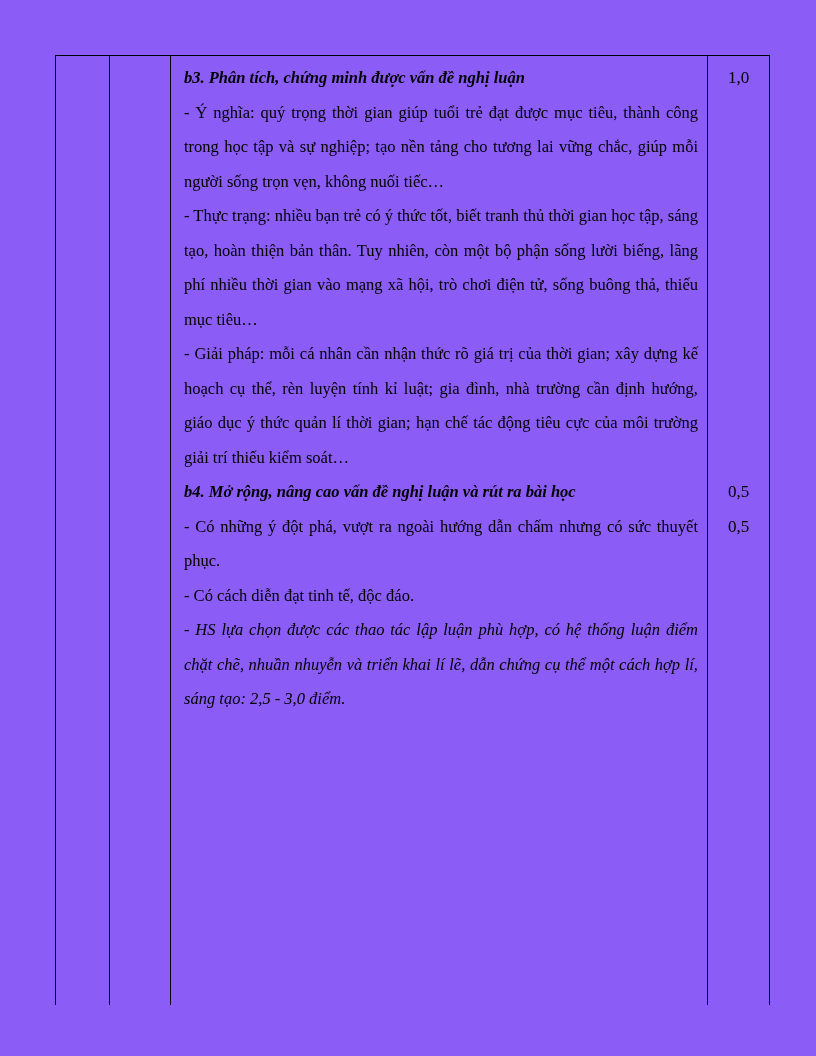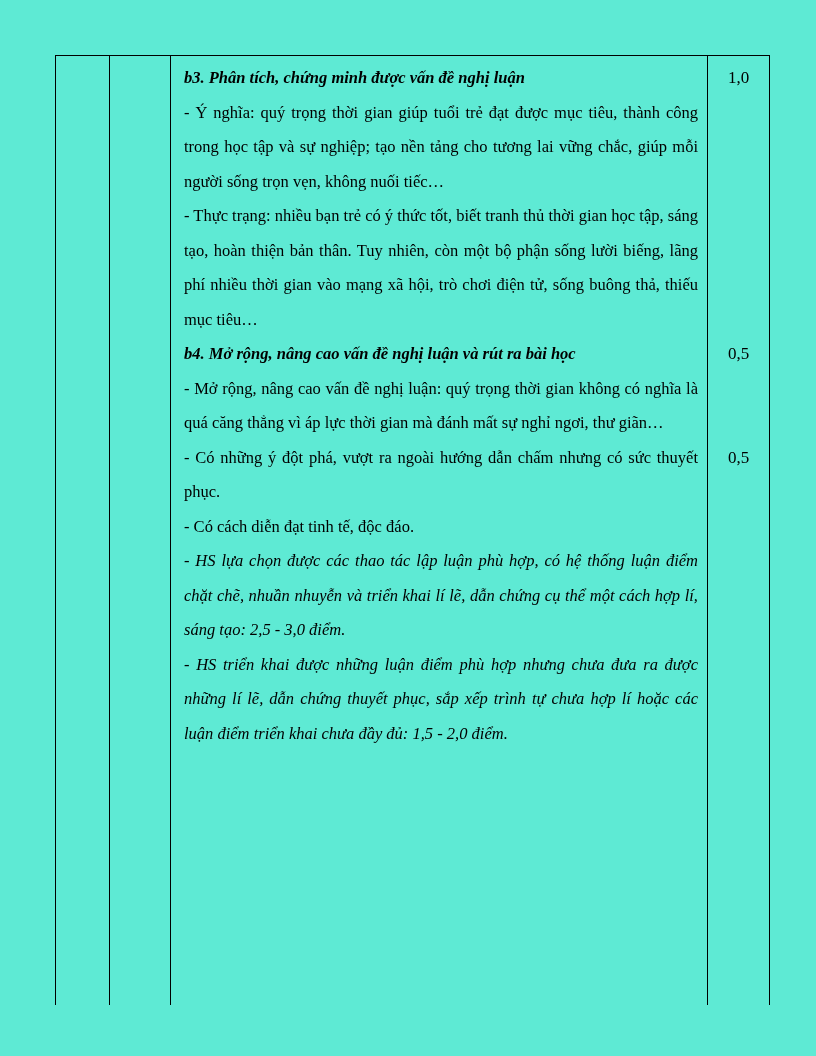--- a/index.html
+++ b/index.html
@@ -2,21 +2,21 @@
 <html><head>
 <meta charset="utf-8">
 <style>
   * { box-sizing: border-box; margin: 0; padding: 0; }
   html, body { background: #9e9e9e; }
   .page {
     position: relative;
     width: 816px;
     height: 1056px;
     margin: 0 auto;
-    background: #5eead4;
+    background: #8b5cf6;
     font-family: "Liberation Serif", "DejaVu Serif", serif;
     color: #000000;
     overflow: hidden;
   }
   .grading-table {
     position: absolute;
     left: 55px;
     top: 55px;
     width: 715px;
     height: 950px;
@@ -61,42 +61,41 @@
 <div class="page">
   <div class="grading-table">
     <div class="col-a"></div>
     <div class="col-b"></div>
     <div class="main">
   <div class="section">
     <div class="section-content">
             <p class="para heading">b3. Phân tích, chứng minh được vấn đề nghị luận</p>
             <p class="para normal">- Ý nghĩa: quý trọng thời gian giúp tuổi trẻ đạt được mục tiêu, thành công trong học tập và sự nghiệp; tạo nền tảng cho tương lai vững chắc, giúp mỗi người sống trọn vẹn, không nuối tiếc…</p>
             <p class="para normal">- Thực trạng: nhiều bạn trẻ có ý thức tốt, biết tranh thủ thời gian học tập, sáng tạo, hoàn thiện bản thân. Tuy nhiên, còn một bộ phận sống lười biếng, lãng phí nhiều thời gian vào mạng xã hội, trò chơi điện tử, sống buông thả, thiếu mục tiêu…</p>
+            <p class="para normal">- Giải pháp: mỗi cá nhân cần nhận thức rõ giá trị của thời gian; xây dựng kế hoạch cụ thể, rèn luyện tính kỉ luật; gia đình, nhà trường cần định hướng, giáo dục ý thức quản lí thời gian; hạn chế tác động tiêu cực của môi trường giải trí thiếu kiểm soát…</p>
           </div>
     <div class="section-points">
       <span class="points">1,0</span>
     </div>
   </div>
 
   <div class="section">
     <div class="section-content">
             <p class="para heading">b4. Mở rộng, nâng cao vấn đề nghị luận và rút ra bài học</p>
-            <p class="para normal">- Mở rộng, nâng cao vấn đề nghị luận: quý trọng thời gian không có nghĩa là quá căng thẳng vì áp lực thời gian mà đánh mất sự nghỉ ngơi, thư giãn…</p>
           </div>
     <div class="section-points">
       <span class="points">0,5</span>
     </div>
   </div>
 
   <div class="section">
     <div class="section-content">
             <p class="para normal">- Có những ý đột phá, vượt ra ngoài hướng dẫn chấm nhưng có sức thuyết phục.</p>
             <p class="para normal">- Có cách diễn đạt tinh tế, độc đáo.</p>
             <p class="para italic">- HS lựa chọn được các thao tác lập luận phù hợp, có hệ thống luận điểm chặt chẽ, nhuần nhuyễn và triển khai lí lẽ, dẫn chứng cụ thể một cách hợp lí, sáng tạo: 2,5 - 3,0 điểm.</p>
-            <p class="para italic">- HS triển khai được những luận điểm phù hợp nhưng chưa đưa ra được những lí lẽ, dẫn chứng thuyết phục, sắp xếp trình tự chưa hợp lí hoặc các luận điểm triển khai chưa đầy đủ: 1,5 - 2,0 điểm.</p>
           </div>
     <div class="section-points">
       <span class="points">0,5</span>
     </div>
   </div>
 </div>
   </div>
 </div>
 
 </body></html>

